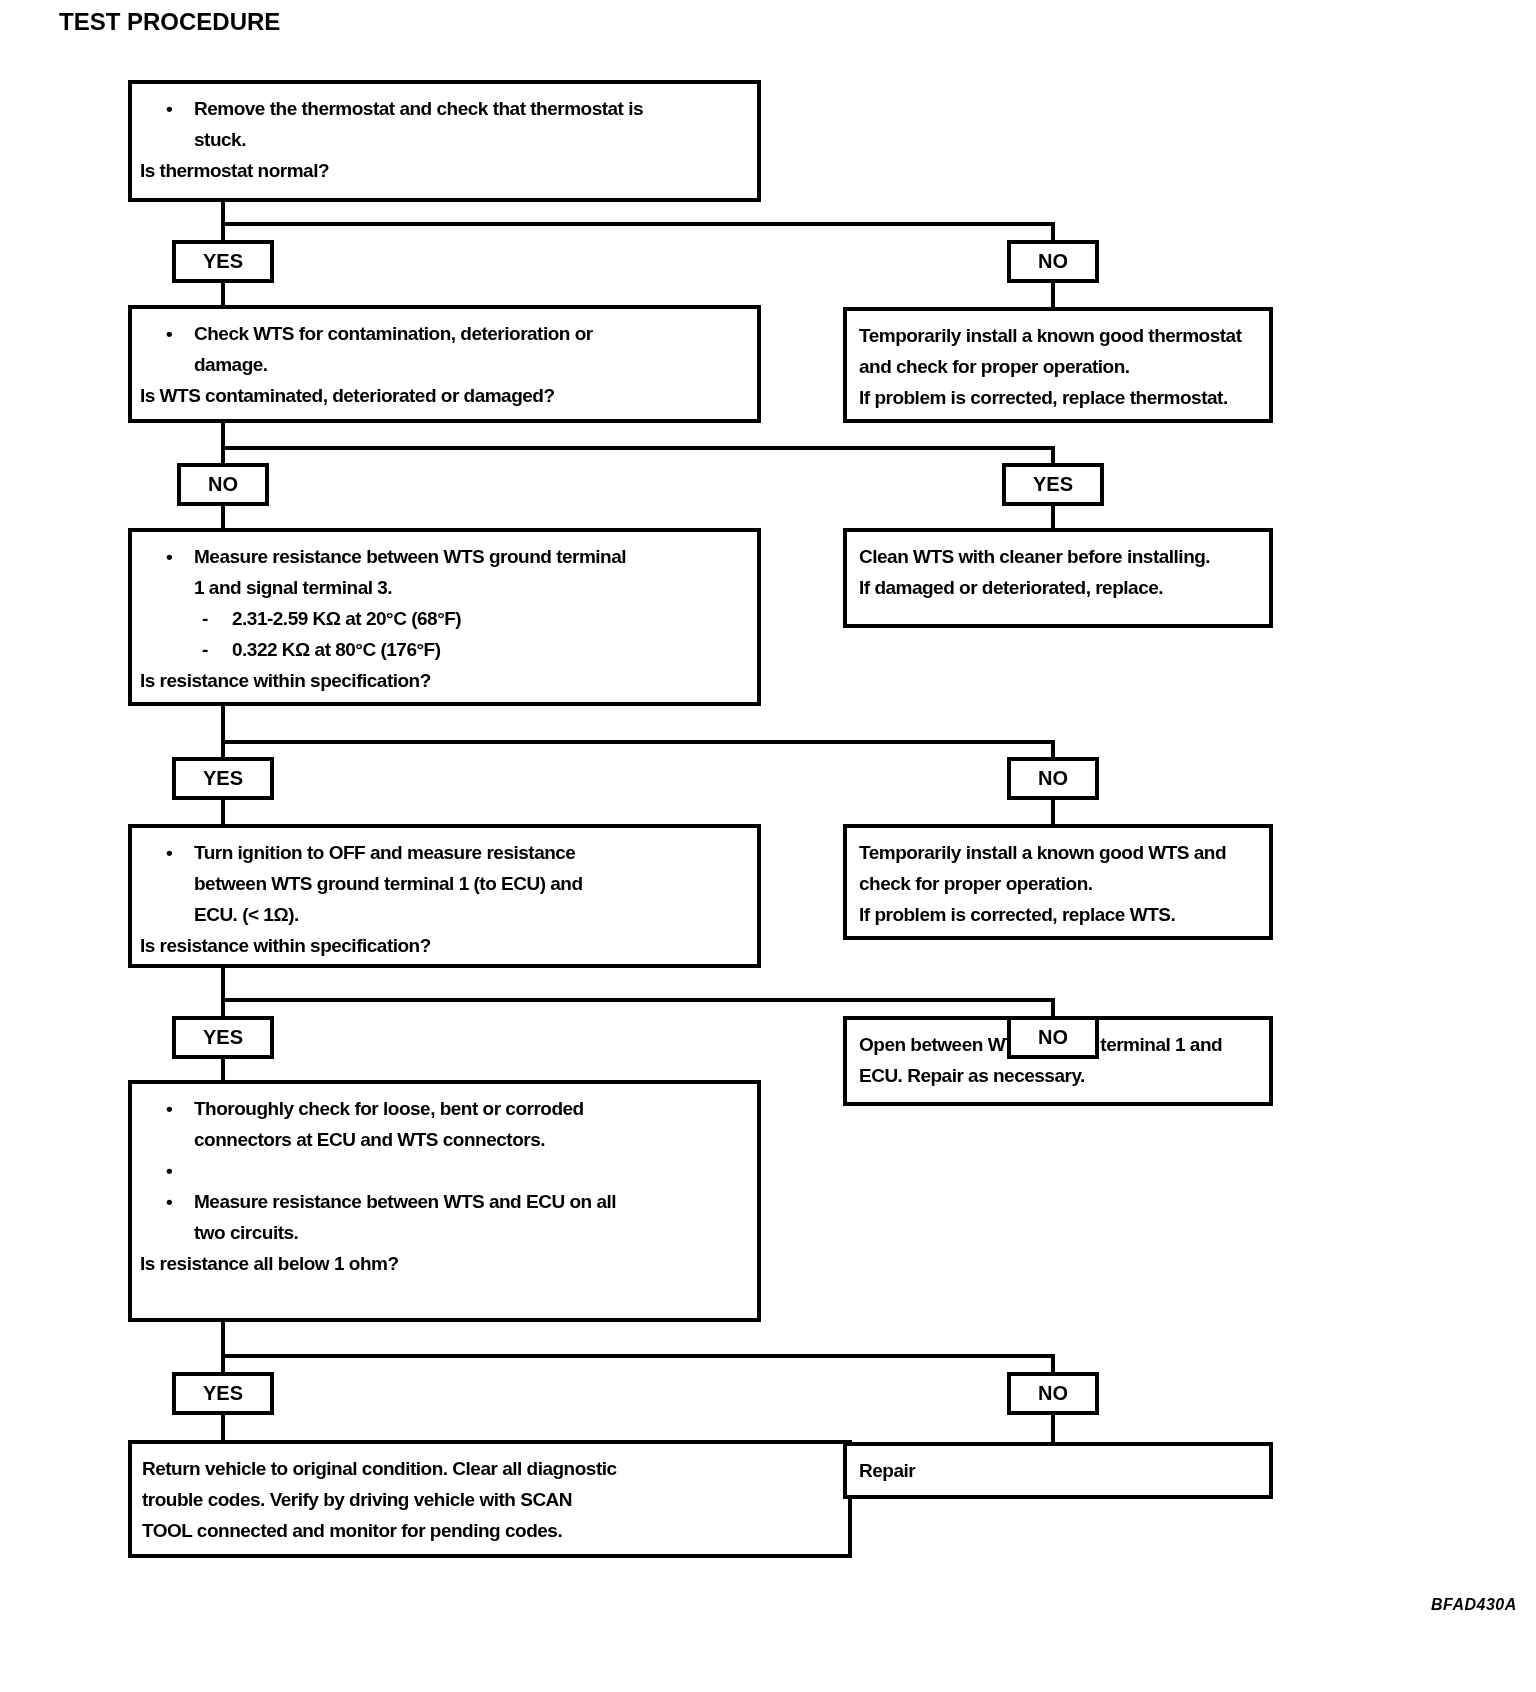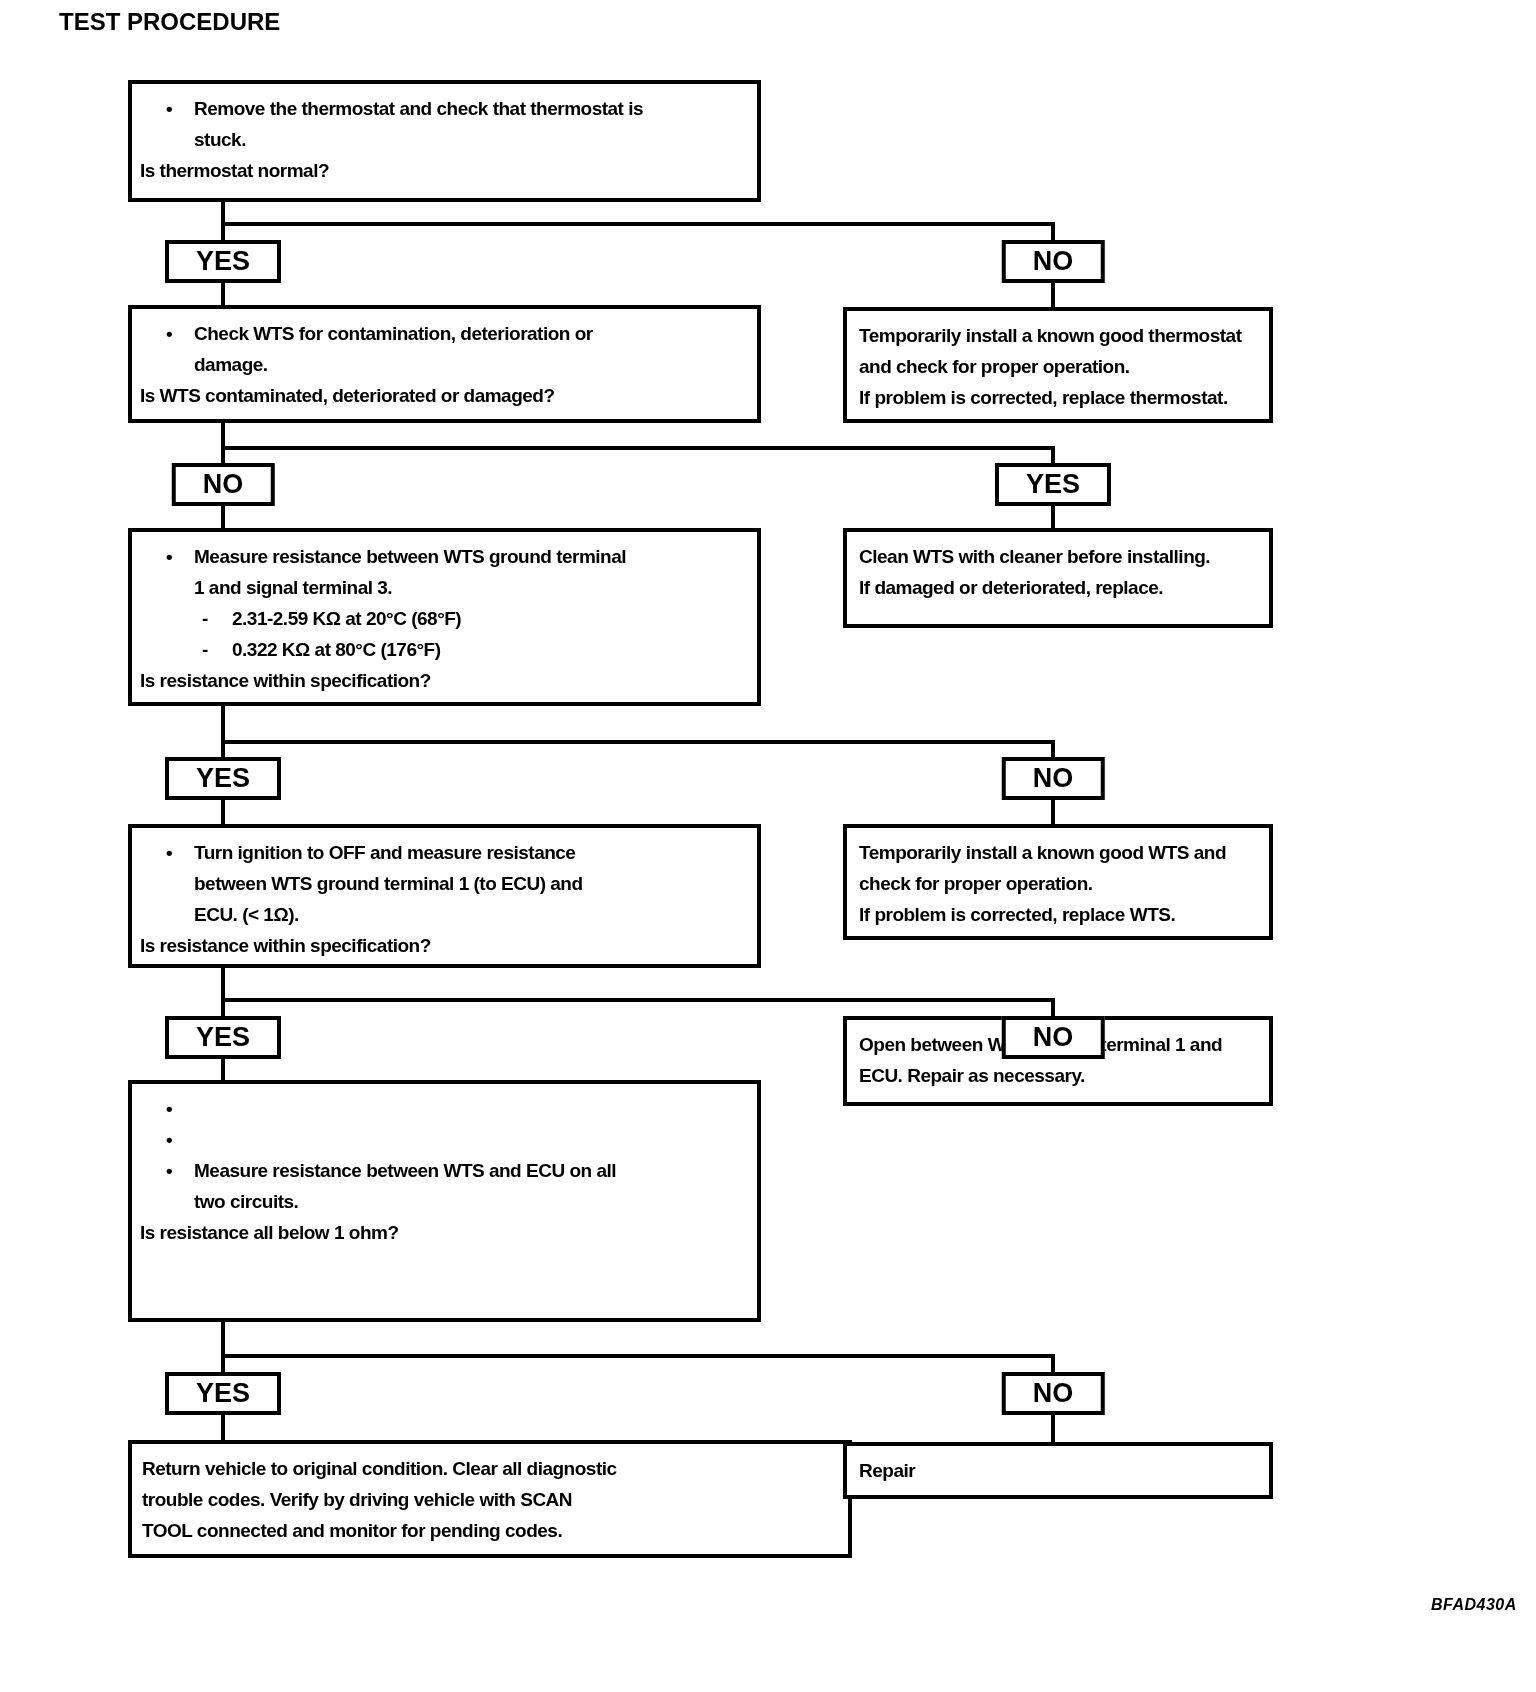--- a/index.html
+++ b/index.html
@@ -20,21 +20,21 @@
   .box .row.bullet{margin-left:26px;}
   .box .row.sub{margin-left:62px;}
   .marker{flex:none;width:28px;}
   .sub .marker{width:30px;}
   .txt{white-space:pre-line;}
   .question{white-space:pre-line;}
   .action-text{white-space:pre-line;}
   .action{padding:9px 6px 0 12px;}
   .tag{
     position:absolute;box-sizing:border-box;border:4px solid #000;background:#fff;
-    font-size:27px;font-weight:bold;line-height:21px;padding:7px 27px;
+    font-size:20px;font-weight:bold;line-height:21px;padding:7px 27px;
     transform:translateX(-50%);z-index:3;
   }
   .vl{position:absolute;width:4px;background:#000;z-index:1;}
   .hl{position:absolute;height:4px;background:#000;z-index:1;}
   .figcode{
     position:absolute;left:1388px;top:1596px;
     font-size:16px;font-weight:bold;letter-spacing:0.5px;font-style:italic;
   }
 </style>
 </head>
@@ -134,20 +134,22 @@
   <div class="hl" style="left:178px;top:998px;width:834px"></div>
   <div class="vl" style="left:1008px;top:998px;height:22px"></div>
   <div class="tag" style="left:180px;top:1016px">YES</div>
   <div class="tag" style="left:1010px;top:1016px">NO</div>
   <div class="vl" style="left:178px;top:1054px;height:30px"></div>
   <div class="vl" style="left:1008px;top:1054px;height:30px"></div>
 
   <div class="box" style="left:85px;top:1080px;width:633px;height:242px">
     <div class="row bullet">
       <span class="marker">•</span>
+      <span class="txt">Thoroughly check for loose, bent or corroded
+connectors at ECU and WTS connectors.</span>
     </div>
     <div class="row bullet">
       <span class="marker">•</span>
     </div>
     <div class="row bullet">
       <span class="marker">•</span>
       <span class="txt">Measure resistance between WTS and ECU on all
 two circuits.</span>
     </div>
     <div class="row question">Is resistance all below 1 ohm?</div>

